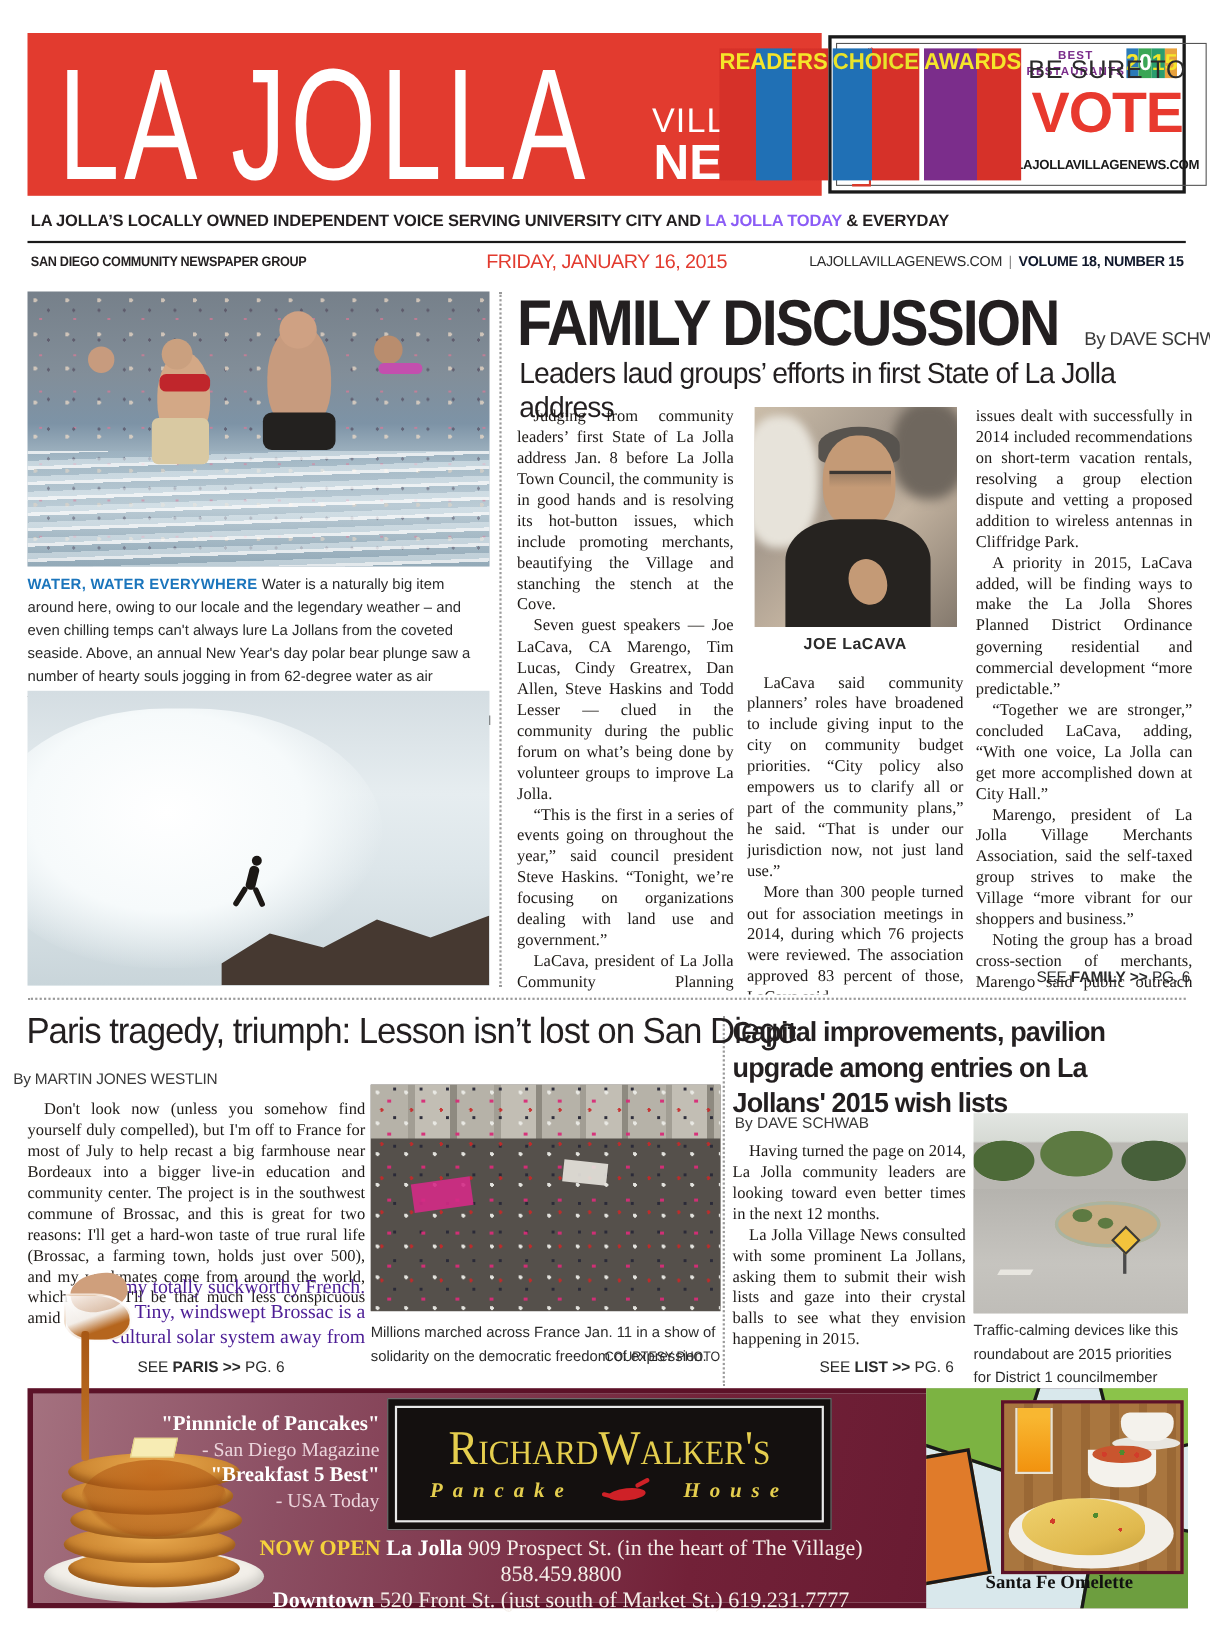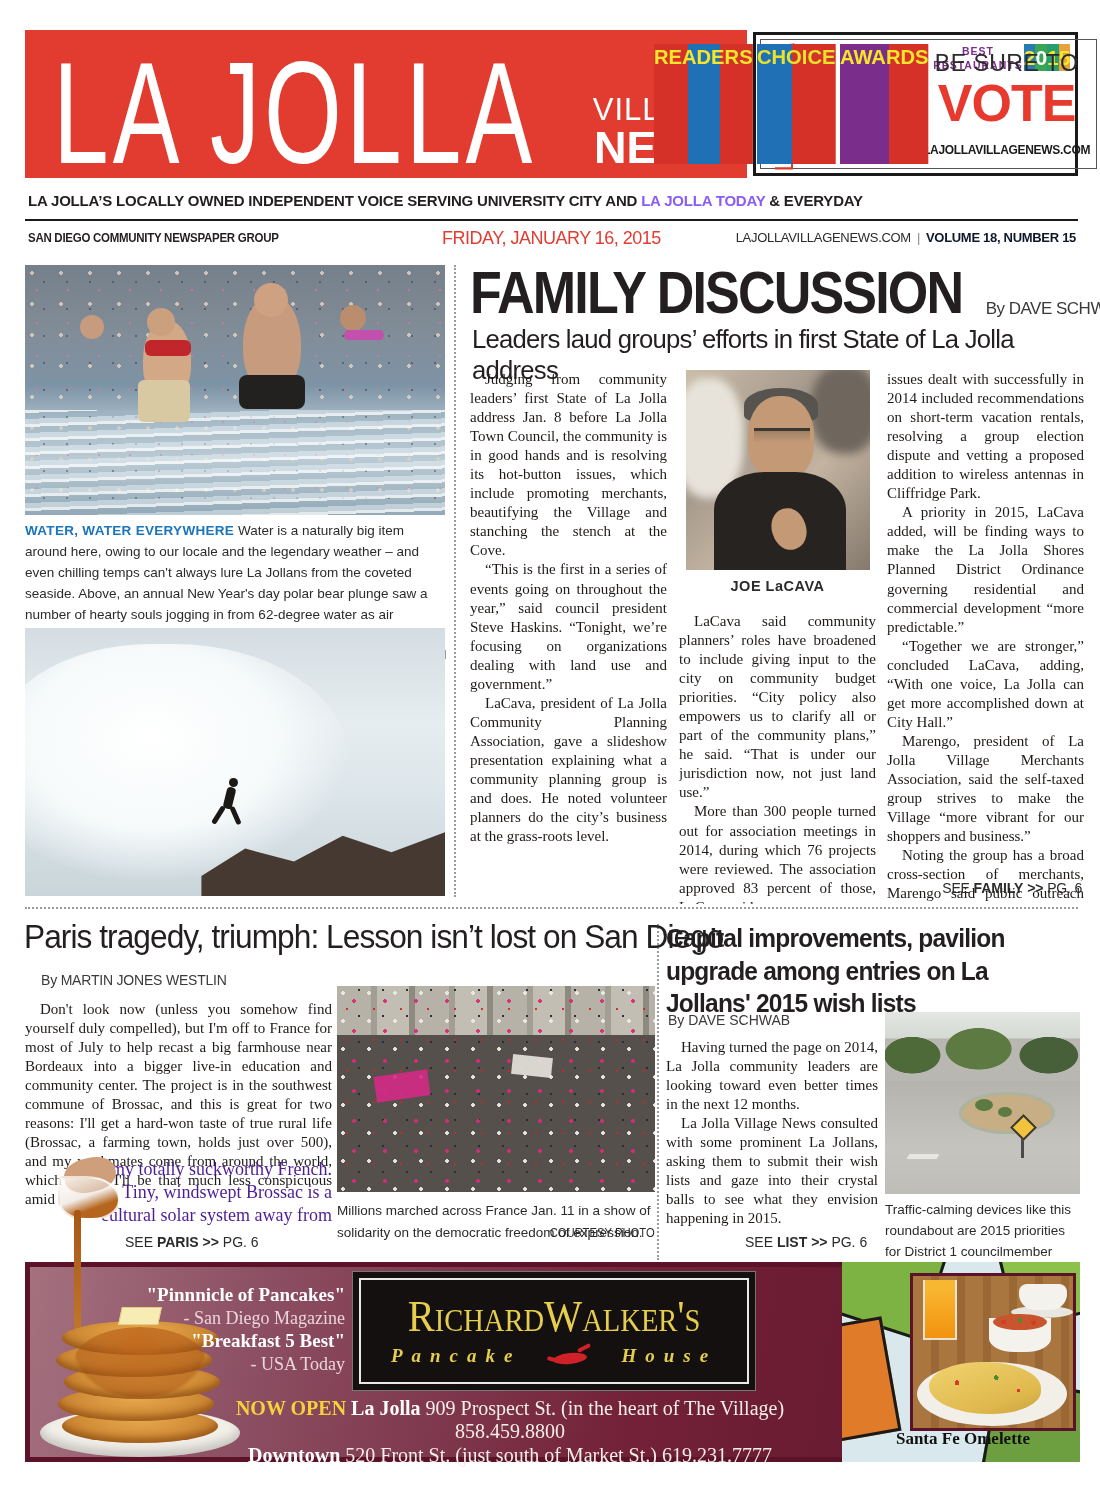--- a/index.html
+++ b/index.html
@@ -131,21 +131,21 @@
 
   
   .wcap{position:absolute;left:25px;top:520px;width:421px;font-size:13.5px;line-height:1.56;color:#2b2b2b;}
   .wcap .lead{color:#1b75bc;font-weight:700;letter-spacing:.3px;}
   .wcap .credit{position:absolute;right:0;bottom:2px;font-size:12.5px;color:#2b2b2b;letter-spacing:-.3px;
       transform:scaleX(.9);transform-origin:right;}
 
   
   .h-paris{position:absolute;left:24px;top:918px;width:632px;font-size:33px;font-weight:400;letter-spacing:-1px;
       color:#231f20;transform:scaleX(.96);transform-origin:left;white-space:nowrap;}
-  .by-paris{position:absolute;left:41px;top:972px;font-size:14px;color:#3a3a3a;letter-spacing:-.2px;}
+  .by-paris{position:absolute;left:12px;top:972px;font-size:14px;color:#3a3a3a;letter-spacing:-.2px;}
   .paris-body{position:absolute;left:25px;top:1000px;width:307px;}
   .paris-wrap{position:absolute;left:25px;top:1158px;width:307px;text-align:right;font-family:"Liberation Serif",serif;
       font-size:18px;line-height:1.27;color:#4c1d95;}
   .see-paris{position:absolute;left:125px;top:1234px;font-size:14px;color:#2b2b2b;}
   .pcapt{position:absolute;left:337px;top:1200px;width:320px;font-size:13.5px;line-height:1.6;color:#2b2b2b;}
   .pcapt .credit{position:absolute;right:2px;bottom:0px;font-size:12.5px;transform:scaleX(.9);transform-origin:right;}
 
   
   .h-list{position:absolute;left:666px;top:922px;width:420px;font-size:25px;font-weight:700;letter-spacing:-.8px;
       line-height:1.3;color:#231f20;transform:scaleX(.98);transform-origin:left;}
@@ -304,20 +304,21 @@
 
   <div class="h-main">
     <span class="big">FAMILY DISCUSSION</span>
     <span class="by">By DAVE SCHWAB</span>
   </div>
   <div class="deck">Leaders laud groups’ efforts in first State of La Jolla address</div>
 
   <div class="cols serif">
     <div class="col c1">
       <p>Judging from community leaders’ first State of La Jolla address Jan. 8 before La Jolla Town Council, the community is in good hands and is resolving its hot-button issues, which include promoting merchants, beautifying the Village and stanching the stench at the Cove.</p>
+      <p>Seven guest speakers — Joe LaCava, CA Marengo, Tim Lucas, Cindy Greatrex, Dan Allen, Steve Haskins and Todd Lesser — clued in the community during the public forum on what’s being done by volunteer groups to improve La Jolla.</p>
       <p>“This is the first in a series of events going on throughout the year,” said council president Steve Haskins. “Tonight, we’re focusing on organizations dealing with land use and government.”</p>
       <p>LaCava, president of La Jolla Community Planning Association, gave a slideshow presentation explaining what a community planning group is and does. He noted volunteer planners do the city’s business at the grass-roots level.</p>
     </div>
     <div class="col c2">
       <div class="lacava">
         <div class="lc-blur1"></div>
         <div class="lc-blur2"></div>
         <div class="lc-hair"></div>
         <div class="lc-head"></div>
         <div class="lc-glasses"></div>

